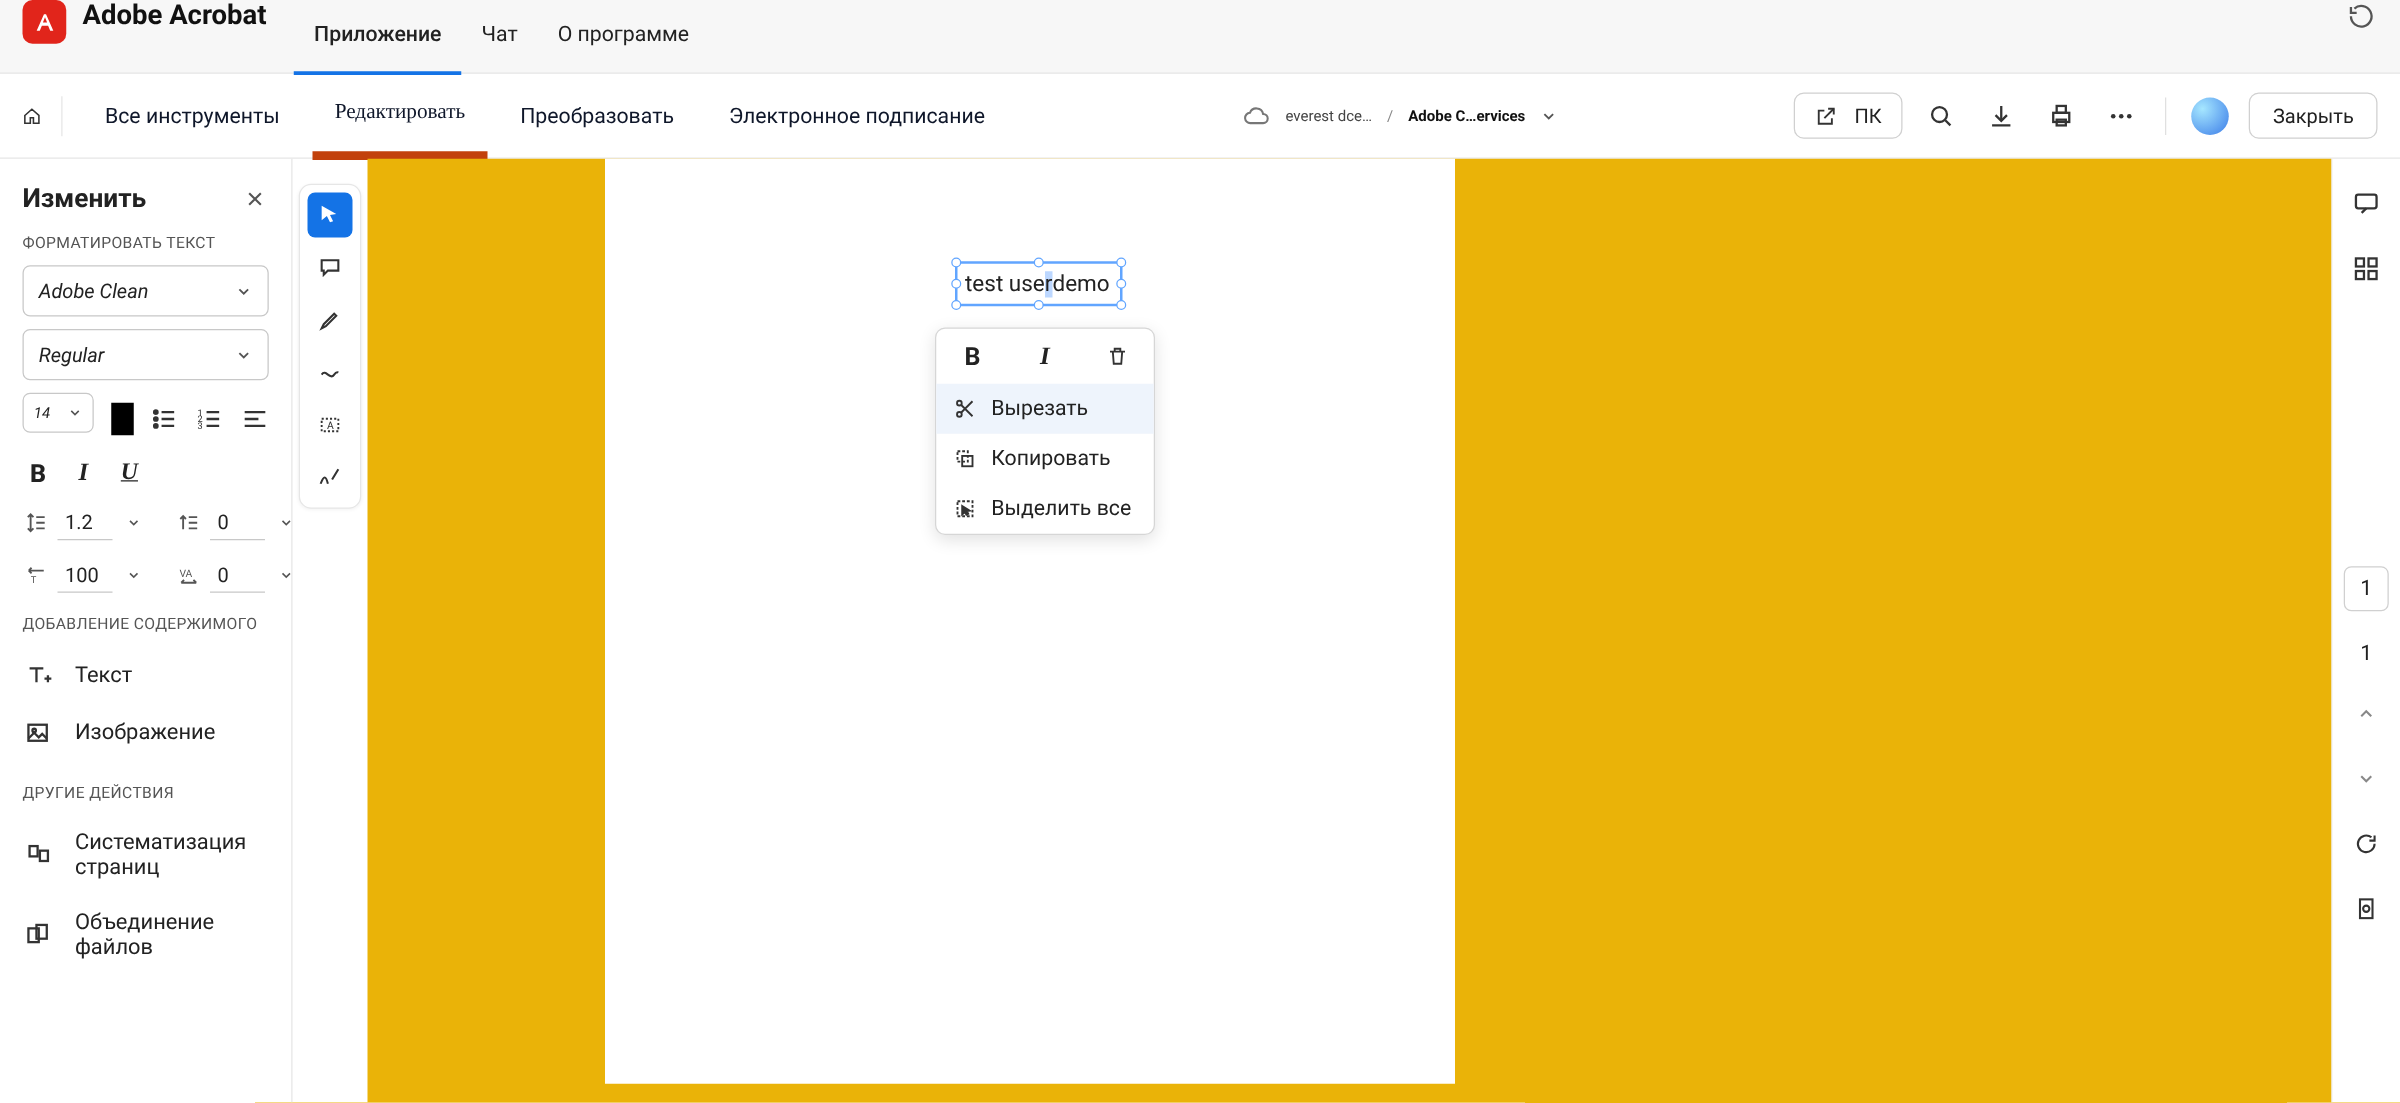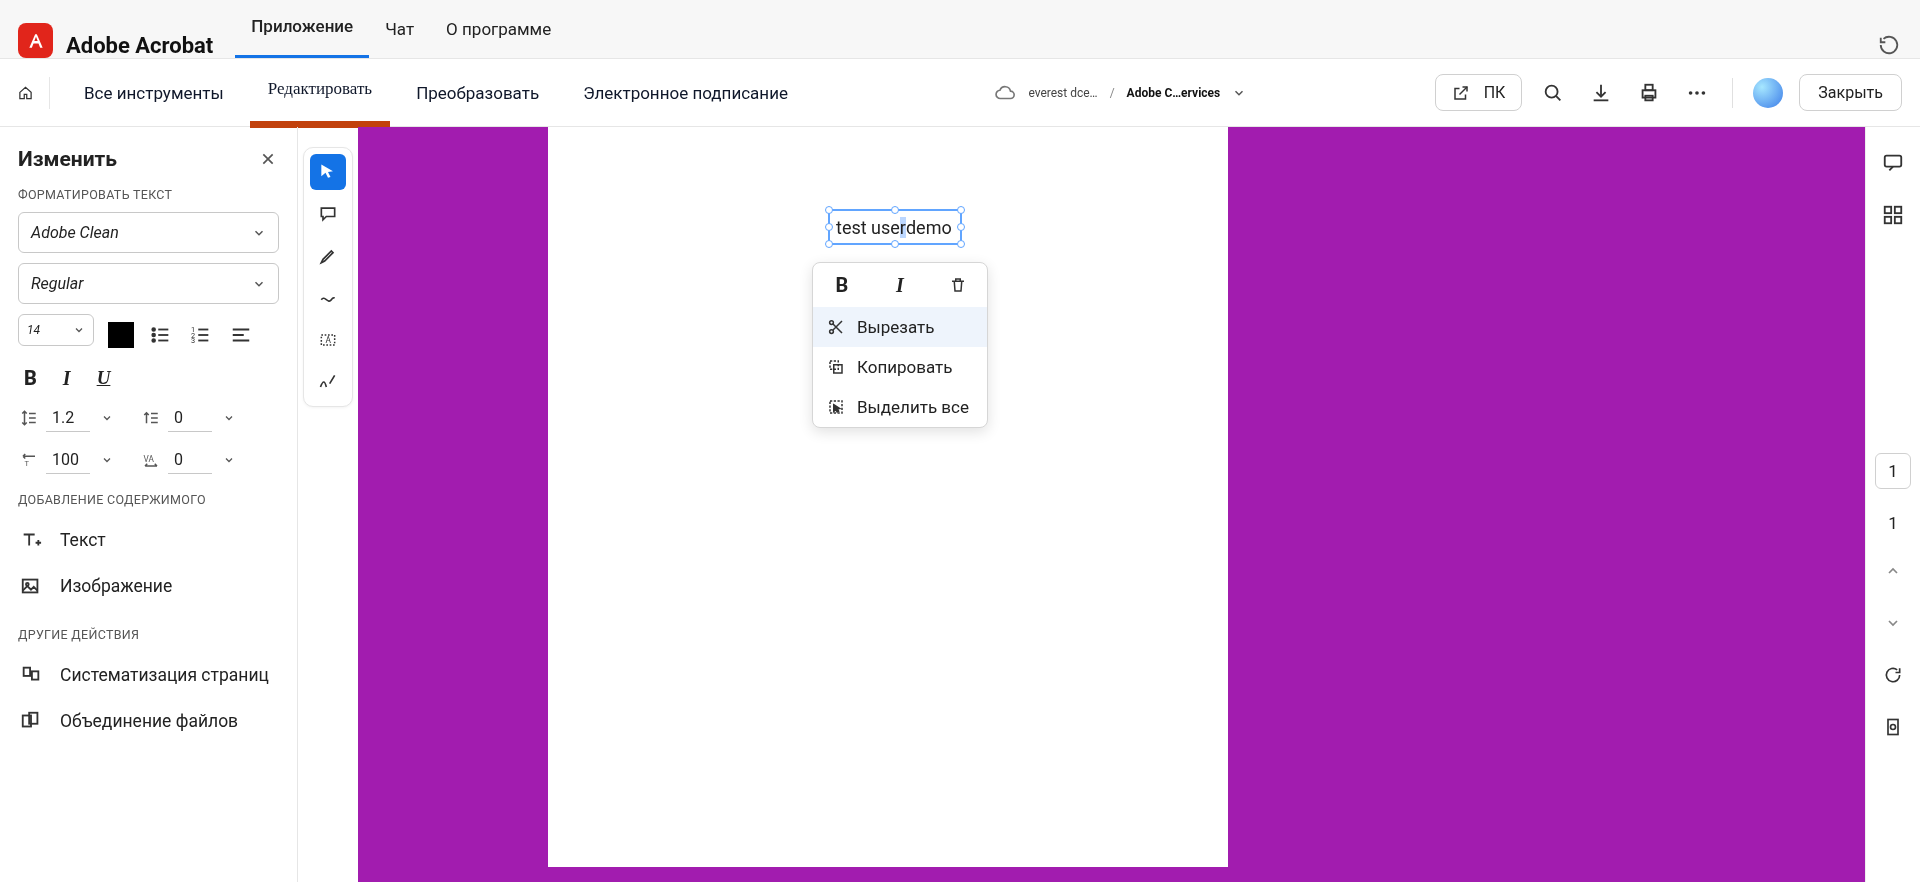--- a/index.html
+++ b/index.html
@@ -1,19 +1,19 @@
 <!DOCTYPE html>
 <html><head>
 <meta charset="utf-8">
 <style>
 * { box-sizing: border-box; margin: 0; padding: 0; }
 body { font-family: -apple-system, "Segoe UI", Roboto, Arial, sans-serif; background: #fff; color: #222; overflow: hidden; width: 1920px; height: 882px; }
 
 
-.topnav { display: flex; align-items: flex-end; height: 59px; border-bottom: 1px solid #e6e6e6; padding: 0 18px; background: #f7f7f7; }
+.topnav { display: flex; align-items: flex-start; height: 59px; border-bottom: 1px solid #e6e6e6; padding: 0 18px; background: #f7f7f7; }
 .logo-sq { width: 35px; height: 35px; border-radius: 8px; background: #e1251b; display: flex; align-items: center; justify-content: center; margin-right: 13px; color:#fff; }
 .brand { font-size: 22px; font-weight: 700; margin-right: 22px; color:#111; }
 .topnav-item { padding: 18px 16px 19px; font-size: 17px; color: #222; cursor: pointer; }
 .topnav-item.active { border-bottom: 3px solid #1473e6; font-weight: 500; }
 .topnav-spacer { flex: 1; }
 .refresh-top { width: 26px; height: 26px; display:flex; align-items:center; justify-content:center; cursor:pointer; }
 
 
 .secondbar { display: flex; align-items: center; height: 68px; border-bottom: 1px solid #e6e6e6; padding: 0 18px; }
 .sb-left { display: flex; align-items: center; gap: 8px; }
@@ -25,21 +25,21 @@
 .crumb-doc { font-weight:700; color:#111; }
 .sb-right { display:flex; align-items:center; gap:14px; }
 .pk-chip { border:1px solid #d0d0d0; border-radius:8px; padding:8px 16px; display:flex; align-items:center; gap:14px; font-size:16px; cursor:pointer; }
 .icon-btn { width:34px; height:34px; display:flex; align-items:center; justify-content:center; cursor:pointer; border-radius:6px; }
 .vdiv { width:1px; height:30px; background:#e0e0e0; margin:0 4px; }
 .avatar { width:30px; height:30px; border-radius:50%; background: radial-gradient(circle at 30% 30%, #a6e7ff, #3b7ce8); }
 .close-btn { border:1px solid #d0d0d0; border-radius:8px; padding:8px 18px; font-size:16px; cursor:pointer; }
 
 
 .main { display:flex; height: calc(882px - 59px - 68px); }
-.sidepanel { width: 298px; border-right:1px solid #e6e6e6; padding: 20px 18px; overflow-y:auto; }
+.sidepanel { width: 234px; border-right:1px solid #e6e6e6; padding: 20px 18px; overflow-y:auto; }
 .sp-title-row { display:flex; align-items:center; justify-content:space-between; margin-bottom: 16px; }
 .sp-title { font-size:21px; font-weight:700; }
 .x-btn { width:22px; height:22px; cursor:pointer; display:flex; align-items:center; justify-content:center; color:#555; }
 .sp-section { font-size:12.5px; letter-spacing:.3px; color:#555; margin: 18px 0 10px; }
 .sp-section.first { margin-top: 6px; }
 .sel { border:1px solid #c8c8c8; border-radius:6px; display:flex; align-items:center; justify-content:space-between; padding: 10px 12px; font-size:16px; margin-bottom: 10px; cursor:pointer;font-style:italic; }
 .sel.small { width: 76px; padding: 8px 8px; font-size:12px; }
 .row { display:flex; align-items:center; gap:14px; margin-bottom: 10px; }
 .color-sw { width:26px; height:26px; background:#000; cursor:pointer; }
 .mini-ico { width:26px; height:26px; display:flex; align-items:center; justify-content:center; cursor:pointer; color:#333; }
@@ -54,21 +54,21 @@
 .pair .lead-ico { width:22px; height:22px; display:flex; align-items:center; justify-content:center; color:#555; }
 .action-row { display:flex; align-items:center; gap: 18px; padding: 12px 2px; cursor:pointer; font-size:17.5px; }
 
 
 .toolbox { width: 60px; padding-top: 20px; display:flex; flex-direction:column; align-items:center; gap:8px; }
 .toolbox-card { background:#fff; border:1px solid #e6e6e6; border-radius:10px; padding:6px; display:flex; flex-direction:column; gap:6px; box-shadow:0 1px 3px rgba(0,0,0,.05); }
 .tool { width:36px; height:36px; border-radius:6px; display:flex; align-items:center; justify-content:center; cursor:pointer; color:#333; }
 .tool.active { background:#1473e6; color:#fff; }
 
 
-.canvas-wrap { flex:1; background:#a21caf; position:relative; }
+.canvas-wrap { flex:1; background:#eab308; position:relative; }
 .page { position:absolute; left:190px; top:0; width:680px; height:740px; background:#fff; }
 .textbox { position:absolute; left:280px; top:82px; width:134px; height:36px; border:2px solid #61a5ff; display:flex; align-items:center; padding:0 6px; font-size:18px; }
 .handle { width:8px; height:8px; border:1.5px solid #61a5ff; background:#fff; border-radius:50%; position:absolute; }
 .h-tl{top:-5px;left:-5px}.h-tr{top:-5px;right:-5px}.h-bl{bottom:-5px;left:-5px}.h-br{bottom:-5px;right:-5px}
 .h-t{top:-5px;left:50%;transform:translateX(-50%)}.h-b{bottom:-5px;left:50%;transform:translateX(-50%)}
 .h-l{left:-5px;top:50%;transform:translateY(-50%)}.h-r{right:-5px;top:50%;transform:translateY(-50%)}
 .sel-highlight { background:#bcd7ff; }
 
 
 .float-bar { position:absolute; left:264px; top:135px; width:176px; border:1px solid #d6d6d6; border-radius:8px; background:#fff; box-shadow:0 4px 14px rgba(0,0,0,.12); }

